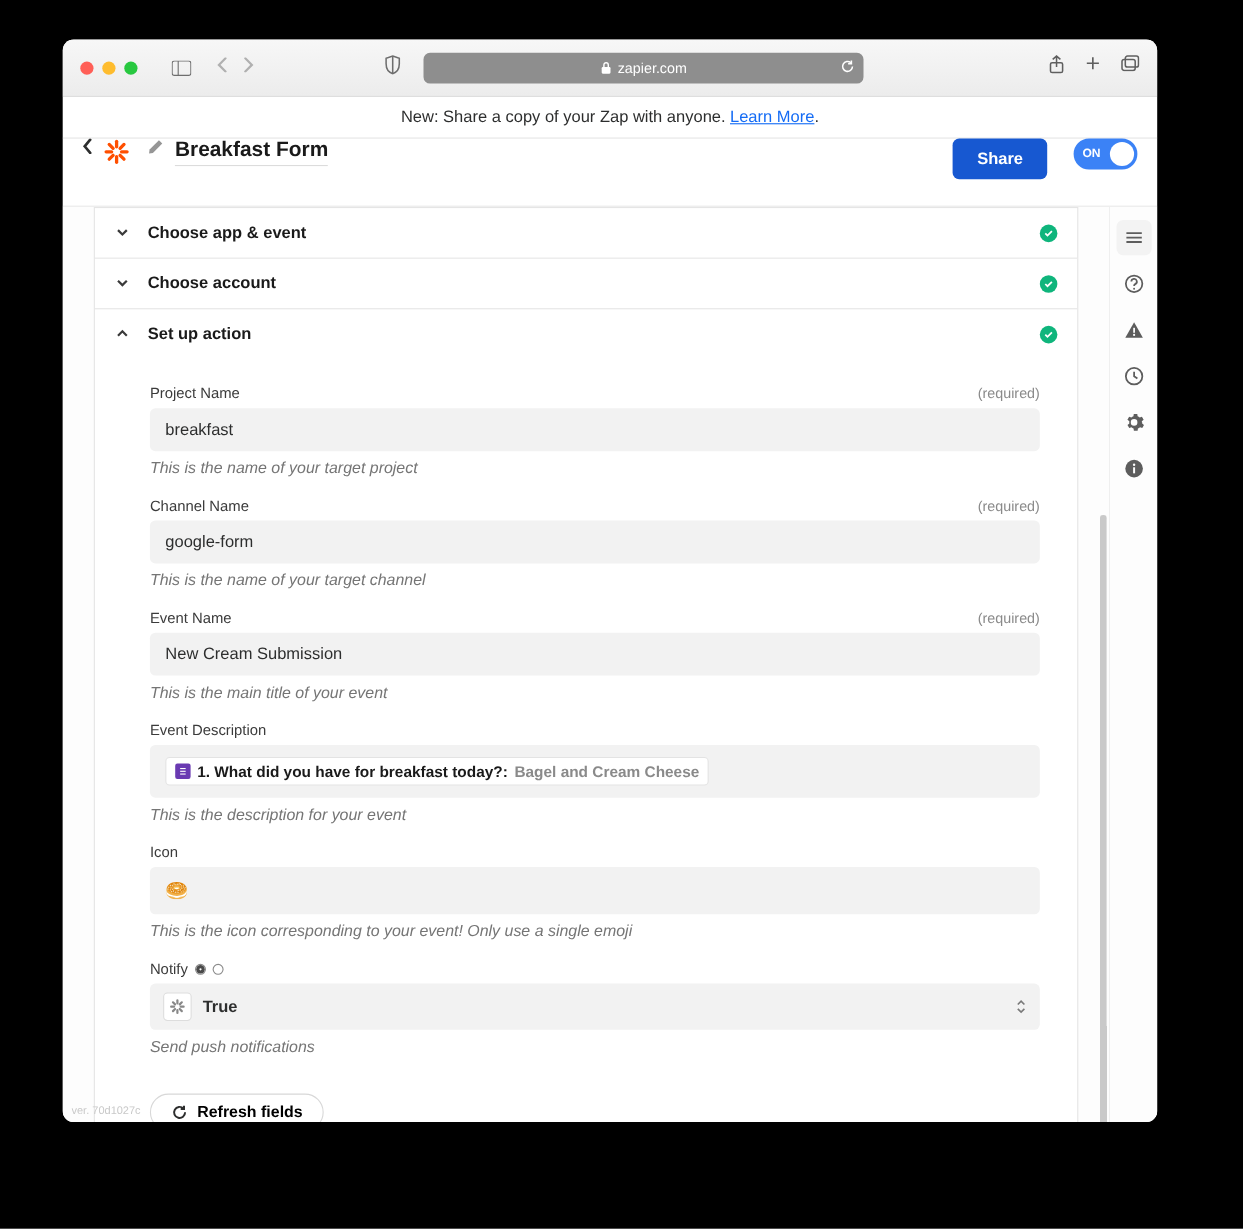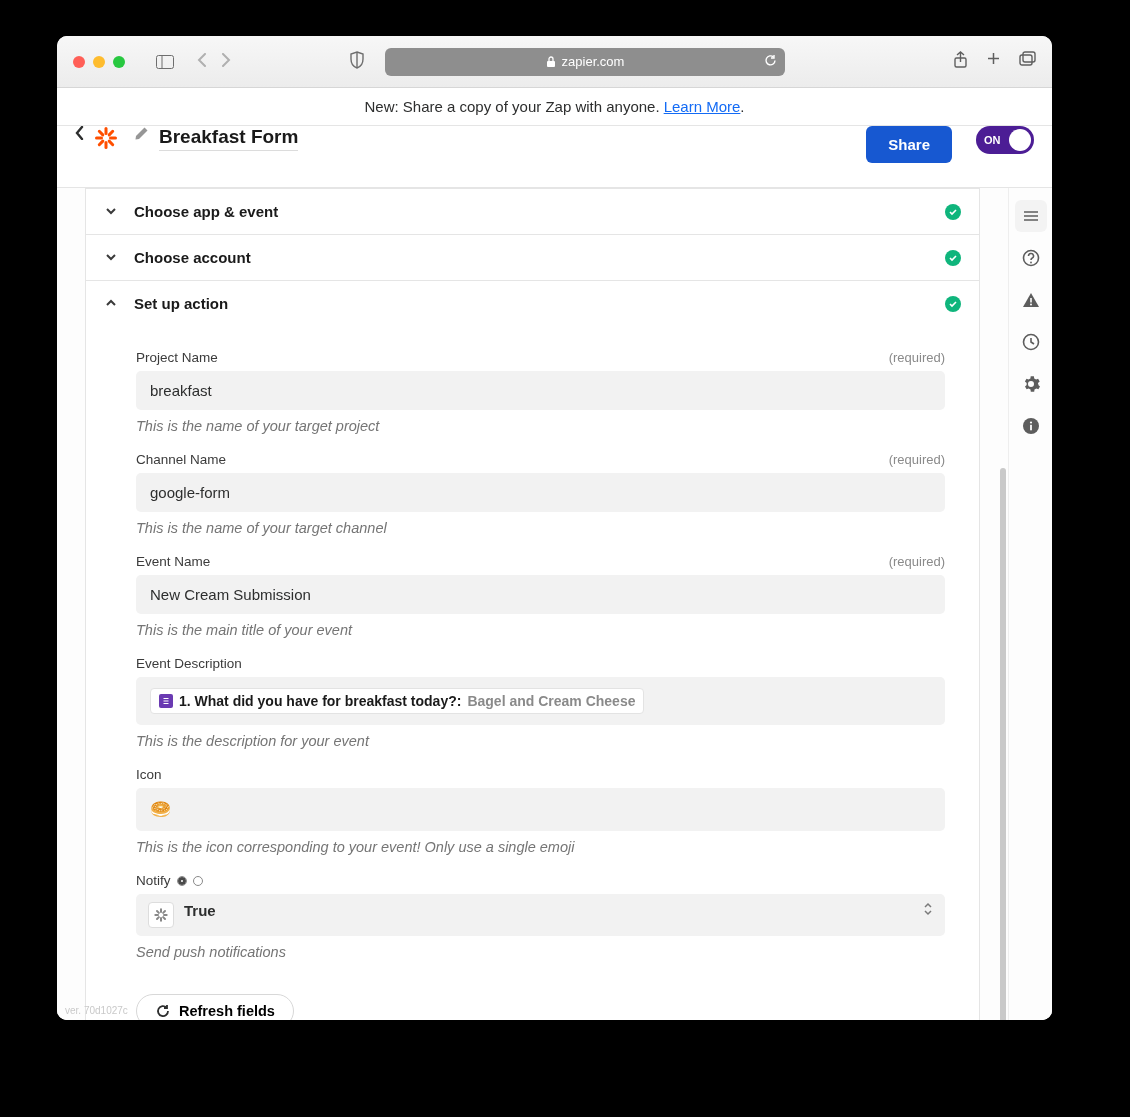--- a/index.html
+++ b/index.html
@@ -16,21 +16,21 @@
 .url-bar .reload { position:absolute; right:8px; color:#fff;}
 .chrome-right { margin-left:auto; display:flex; gap:18px; color:#5f5f5f; }
 .banner { height: 38px; border-bottom: 1px solid #e5e5e5; display:flex; align-items:center; justify-content:center; font-size:15px; color:#2d2e2e;}
 .banner a { color:#136bf5; text-decoration: underline; margin-left:4px;}
 .app-header { height:62px; border-bottom:1px solid #e5e5e5; display:flex; align-items:flex-start; padding:0 18px; gap:10px;}
 .back-chevron { font-size:16px; font-weight:700; color:#2d2e2e;}
 .zapier-logo { width:24px; height:24px; }
 .edit-pencil { color:#969696; margin-left:6px; }
 .zap-title { font-size:19px; font-weight:800; color:#1a1a1a; border-bottom:1px solid #dcdcdc; padding-bottom:2px;}
 .share-btn { margin-left:auto; background:#1758d1; color:#fff; border:none; border-radius:6px; padding:10px 22px; font-size:15px; font-weight:700; cursor:pointer;}
-.toggle-wrap { margin-left:14px; width:58px; height:28px; background:#4c1d95; border-radius:14px; position:relative; display:flex; align-items:center;}
+.toggle-wrap { margin-left:14px; width:58px; height:28px; background:#3b82f6; border-radius:14px; position:relative; display:flex; align-items:center;}
 .toggle-label { color:#fff; font-size:11px; font-weight:800; margin-left:8px;}
 .toggle-knob { position:absolute; right:3px; width:22px; height:22px; background:#fff; border-radius:50%;}
 .app-body { flex:1; display:flex; overflow:hidden; position:relative; background:#fdfdfd;}
 .canvas { flex:1; overflow:auto; background:#fdfdfd; padding:0; }
 .scroll-thumb { position:absolute; right:46px; top:280px; width:6px; height:610px; background:#c9c9c9; border-radius:3px;}
 .right-rail { width:44px; background:#fdfdfd; border-left:1px solid #eee; display:flex; flex-direction:column; align-items:center; padding-top:12px; gap:10px;}
 .rail-btn { width:32px; height:32px; border-radius:6px; display:flex; align-items:center; justify-content:center; color:#5d5d5d; background:#f3f3f3;}
 .rail-btn.plain { background:transparent;}
 .step-card { background:#fff; margin:0 28px; border:1px solid #e5e5e5; border-left:1px solid #e5e5e5; border-right:1px solid #e5e5e5;}
 .step-card:first-child { border-top:1px solid #e5e5e5;}
@@ -48,21 +48,21 @@
 .input-box { background:#f2f2f2; border-radius:5px; padding:11px 14px; font-size:15px; color:#2d2e2e; font-weight:400;}
 .input-box.light { font-weight:600;}
 .helper { font-size:14.5px; color:#757575; margin-top:8px;font-style:italic;}
 .desc-pill { display:inline-flex; align-items:center; background:#fff; border:1px solid #e3e3e3; border-radius:4px; padding:4px 8px; gap:6px;}
 .desc-pill .picon { width:14px; height:14px; background:#6a3ab2; border-radius:2px; display:flex; align-items:center; justify-content:center;}
 .desc-pill .ptext { font-size:14px; font-weight:700; color:#1a1a1a;}
 .desc-pill .pval { font-size:14px; font-weight:600; color:#8a8a8a;}
 .notify-row { display:flex; align-items:center; gap:6px;}
 .radio { width:10px; height:10px; border:1px solid #8a8a8a; border-radius:50%; display:inline-block;}
 .radio.sel { box-shadow: inset 0 0 0 3px #4a4a4a;}
-.select-box { background:#f2f2f2; border-radius:5px; padding:8px 12px; display:flex; align-items:flex-start; gap:10px; position:relative;}
+.select-box { background:#f2f2f2; border-radius:5px; padding:8px 12px; display:flex; align-items:center; gap:10px; position:relative;}
 .gear-chip { width:26px; height:26px; background:#fff; border:1px solid #ddd; border-radius:4px; display:flex; align-items:center; justify-content:center; color:#6a6a6a;}
 .select-val { font-size:15px; font-weight:600; color:#2d2e2e;}
 .select-caret { margin-left:auto; color:#7a7a7a; display:flex; flex-direction:column; line-height:6px; font-size:10px;}
 .refresh-btn { margin-top:28px; display:inline-flex; align-items:center; gap:8px; background:#fff; border:1px solid #d8d8d8; border-radius:18px; padding:8px 18px; font-size:14.5px; font-weight:700; cursor:pointer;}
 .ver { position:absolute; left:8px; bottom:4px; font-size:10px; color:#c9c9c9;}
 </style>
 </head>
 <body>
 
 <div class="browser-window">

